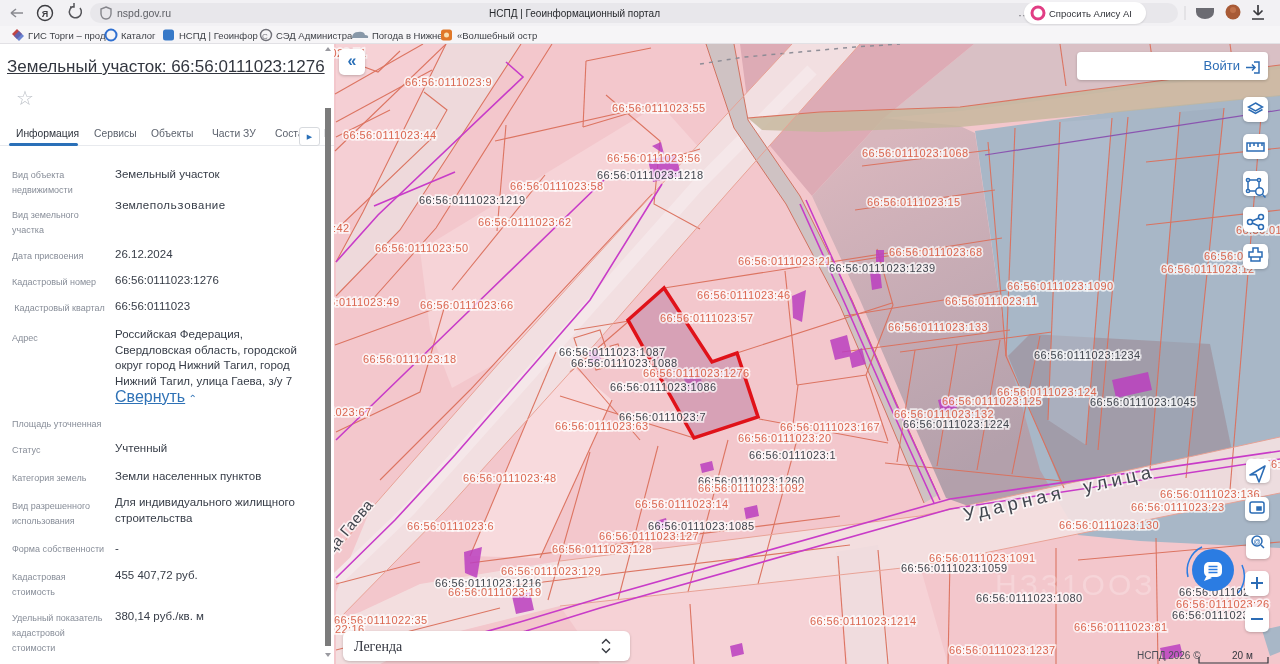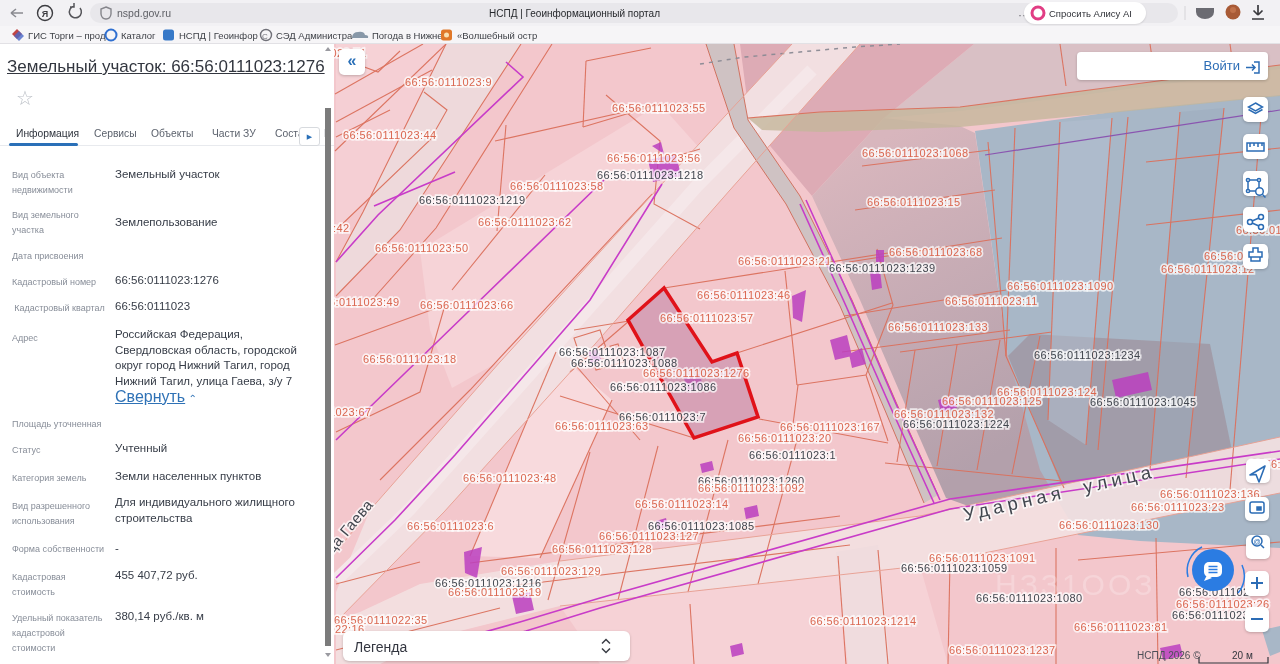--- a/index.html
+++ b/index.html
@@ -22,21 +22,21 @@
 .lab { position:absolute; left:12px; width:95px; font-size:9px; line-height:15px; color:#878d98; }
 .val { position:absolute; left:115px; width:195px; font-size:11.5px; line-height:19px; color:#363c47; }
 #svlink { color:#2f72b6; text-decoration:underline; font-size:16px; }
 #sbar { position:absolute; left:325px; top:64px; width:6px; height:538px; background:#7b7b7b; }
 .sarr { position:absolute; left:325px; width:0; height:0; border-left:3px solid transparent; border-right:3px solid transparent; }
 
 .wbtn { position:absolute; background:#fff; border-radius:5px; box-shadow:0 1px 3px rgba(0,0,0,.22); }
 #collapse { left:339px; top:49px; width:26px; height:26px; color:#2a70b8; font-size:16px; font-weight:bold; text-align:center; line-height:24px; }
 #loginbar { position:absolute; left:1077px; top:52px; width:191px; height:28px; background:#fff; border-radius:4px; box-shadow:0 1px 3px rgba(0,0,0,.2); }
 #loginbar span { position:absolute; right:28px; top:6px; color:#2b6cb5; font-size:13px; }
-#legend { position:absolute; left:343px; top:631px; width:287px; height:30px; background:#fff; border-radius:6px; box-shadow:0 1px 3px rgba(0,0,0,.2); }
+#legend { position:absolute; left:343px; top:631px; width:287px; height:30px; background:#fff; border-radius:6px; box-shadow:0 1px 3px rgba(0,0,0,.2);font-family:Liberation Serif, serif; }
 #legend span { position:absolute; left:11px; top:8px; font-size:14px; color:#333640; }
 #chat { position:absolute; left:1192px; top:549px; width:42px; height:42px; border-radius:50%; background:#2b7ce2; }
 #attrib { position:absolute; left:1137px; top:650px; font-size:10px; color:#4c4f57; }
 #scaletxt { position:absolute; left:1232px; top:650px; font-size:10px; color:#33363d; }
 .r { fill:#da6750; }
 .d { fill:#41464e; }
 text.ml { font-family:"Liberation Sans",sans-serif; font-size:11px; letter-spacing:0.4px; paint-order:stroke; stroke:rgba(255,255,255,.72); stroke-width:3.4px; }
 </style>
 </head>
 <body>
@@ -335,22 +335,23 @@
     <span class="tab" style="left:151px;">Объекты</span>
     <span class="tab" style="left:212px;">Части ЗУ</span>
     <span class="tab" style="left:275px; width:25px; overflow:hidden;">Соста</span>
     <span class="tab" style="left:324px; width:10px; overflow:hidden;">Г</span>
     <div id="tabline"></div>
     <div id="tabul"></div>
     <div id="tabarrow">▶</div>
     <div class="lab" style="top:124px;">Вид объекта недвижимости</div>
     <div class="val" style="top:121px;">Земельный участок</div>
     <div class="lab" style="top:164px;">Вид земельного участка</div>
-    <div class="val" style="top:169px;">Землепользование</div>
+    <div class="val" style="top:152px;font-family:Liberation Mono, monospace;">Землепользование</div>
     <div class="lab" style="top:205px;">Дата присвоения</div>
+    <div class="val" style="top:201px;">26.12.2024</div>
     <div class="lab" style="top:231px;">Кадастровый номер</div>
     <div class="val" style="top:227px;">66:56:0111023:1276</div>
     <div class="lab" style="top:257px;text-align:center;">Кадастровый квартал</div>
     <div class="val" style="top:253px;">66:56:0111023</div>
     <div class="lab" style="top:287px;">Адрес</div>
     <div class="val" style="top:283px; line-height:15.5px;">Российская Федерация, Свердловская область, городской округ город Нижний Тагил, город Нижний Тагил, улица Гаева, з/у 7<br><span id="svlink">Свернуть</span> <span style="color:#2f72b6;font-size:10px;">⌃</span></div>
     <div class="lab" style="top:373px;">Площадь уточненная</div>
     <div class="lab" style="top:399px;">Статус</div>
     <div class="val" style="top:395px;">Учтенный</div>
     <div class="lab" style="top:427px;">Категория земель</div>

